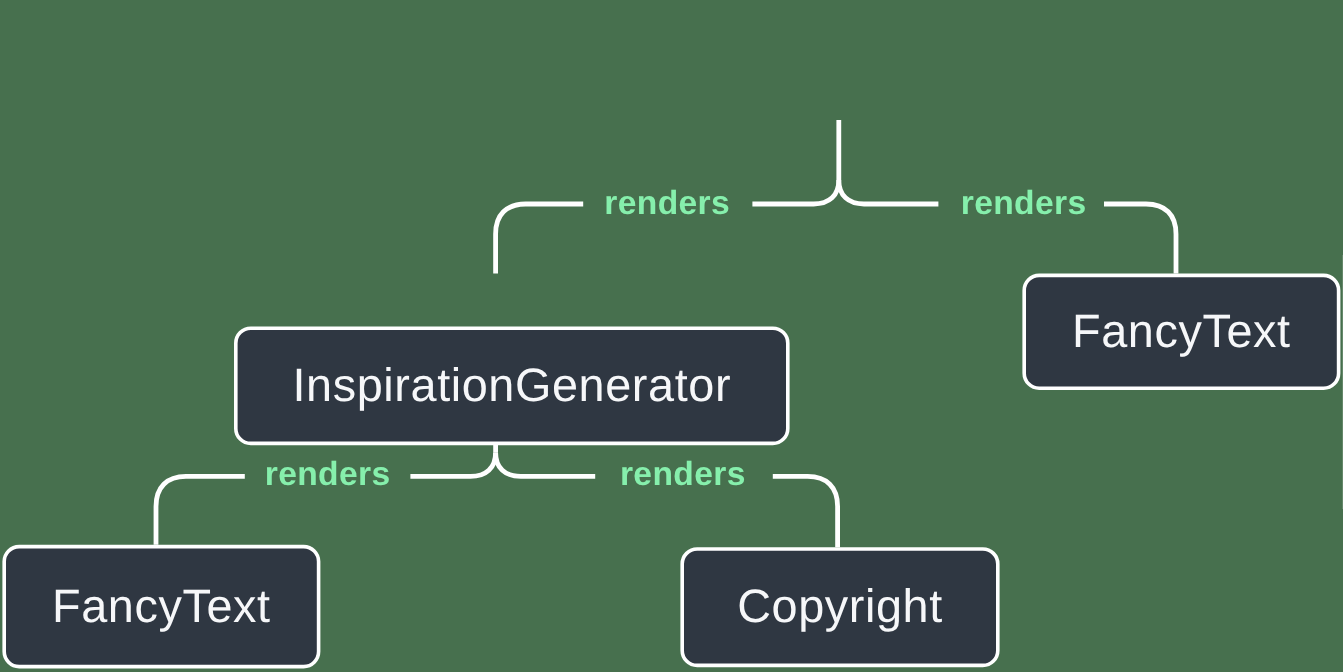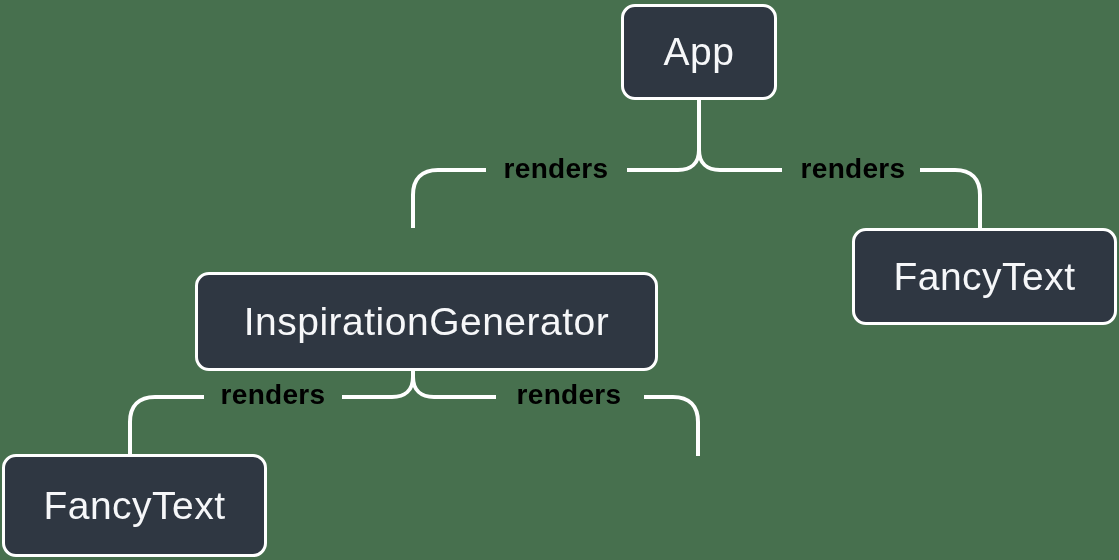--- a/index.html
+++ b/index.html
@@ -42,21 +42,21 @@
     white-space: nowrap;
   }
   .node-app                  { left: 621px; top: 4px;   width: 156px; height: 96px; }
   .node-inspiration          { left: 195px; top: 228px; width: 463px; height: 99px; margin-top: 44px; }
   .node-fancytext-right      { left: 852px; top: 228px; width: 265px; height: 97px; }
   .node-fancytext-left       { left: 2px;   top: 454px; width: 265px; height: 103px; }
   .node-copyright            { left: 567px; top: 456px; width: 266px; height: 100px; }
   .edge-label {
     position: absolute;
     transform: translate(-50%, -50%);
-    color: #000000;
+    color: #86efac;
     font-size: 28px;
     font-weight: 700;
     letter-spacing: 0.3px;
     white-space: nowrap;
   }
   .edge-label-1 { left: 556px; top: 169px; }
   .edge-label-2 { left: 853px; top: 169px; }
   .edge-label-3 { left: 273px; top: 395px; }
   .edge-label-4 { left: 569px; top: 395px; }
 </style>
@@ -73,35 +73,35 @@
     <path d="M699,150 C699,163 707,170 720,170 L782,170"></path>
     <path d="M920,170 L955,170 C971,170 980,179 980,195 L980,228"></path>
 
     <path d="M413,327 L413,377"></path>
     <path d="M413,377 C413,390 405,397 392,397 L342,397"></path>
     <path d="M204,397 L155,397 C139,397 130,406 130,422 L130,454"></path>
     <path d="M413,377 C413,390 421,397 434,397 L496,397"></path>
     <path d="M644,397 L673,397 C689,397 698,406 698,422 L698,456"></path>
   </svg>
 
-  <div class="node node-app">
-    <span>App</span>
-  </div>
 
   <div class="node node-inspiration">
     <span>InspirationGenerator</span>
   </div>
 
   <div class="node node-fancytext-right">
     <span>FancyText</span>
   </div>
 
   <div class="node node-fancytext-left">
     <span>FancyText</span>
   </div>
 
+  <div class="node node-copyright">
+    <span>Copyright</span>
+  </div>
 
   <div class="edge-label edge-label-1">renders</div>
   <div class="edge-label edge-label-2">renders</div>
   <div class="edge-label edge-label-3">renders</div>
   <div class="edge-label edge-label-4">renders</div>
 
 </div>
 
 </body></html>

